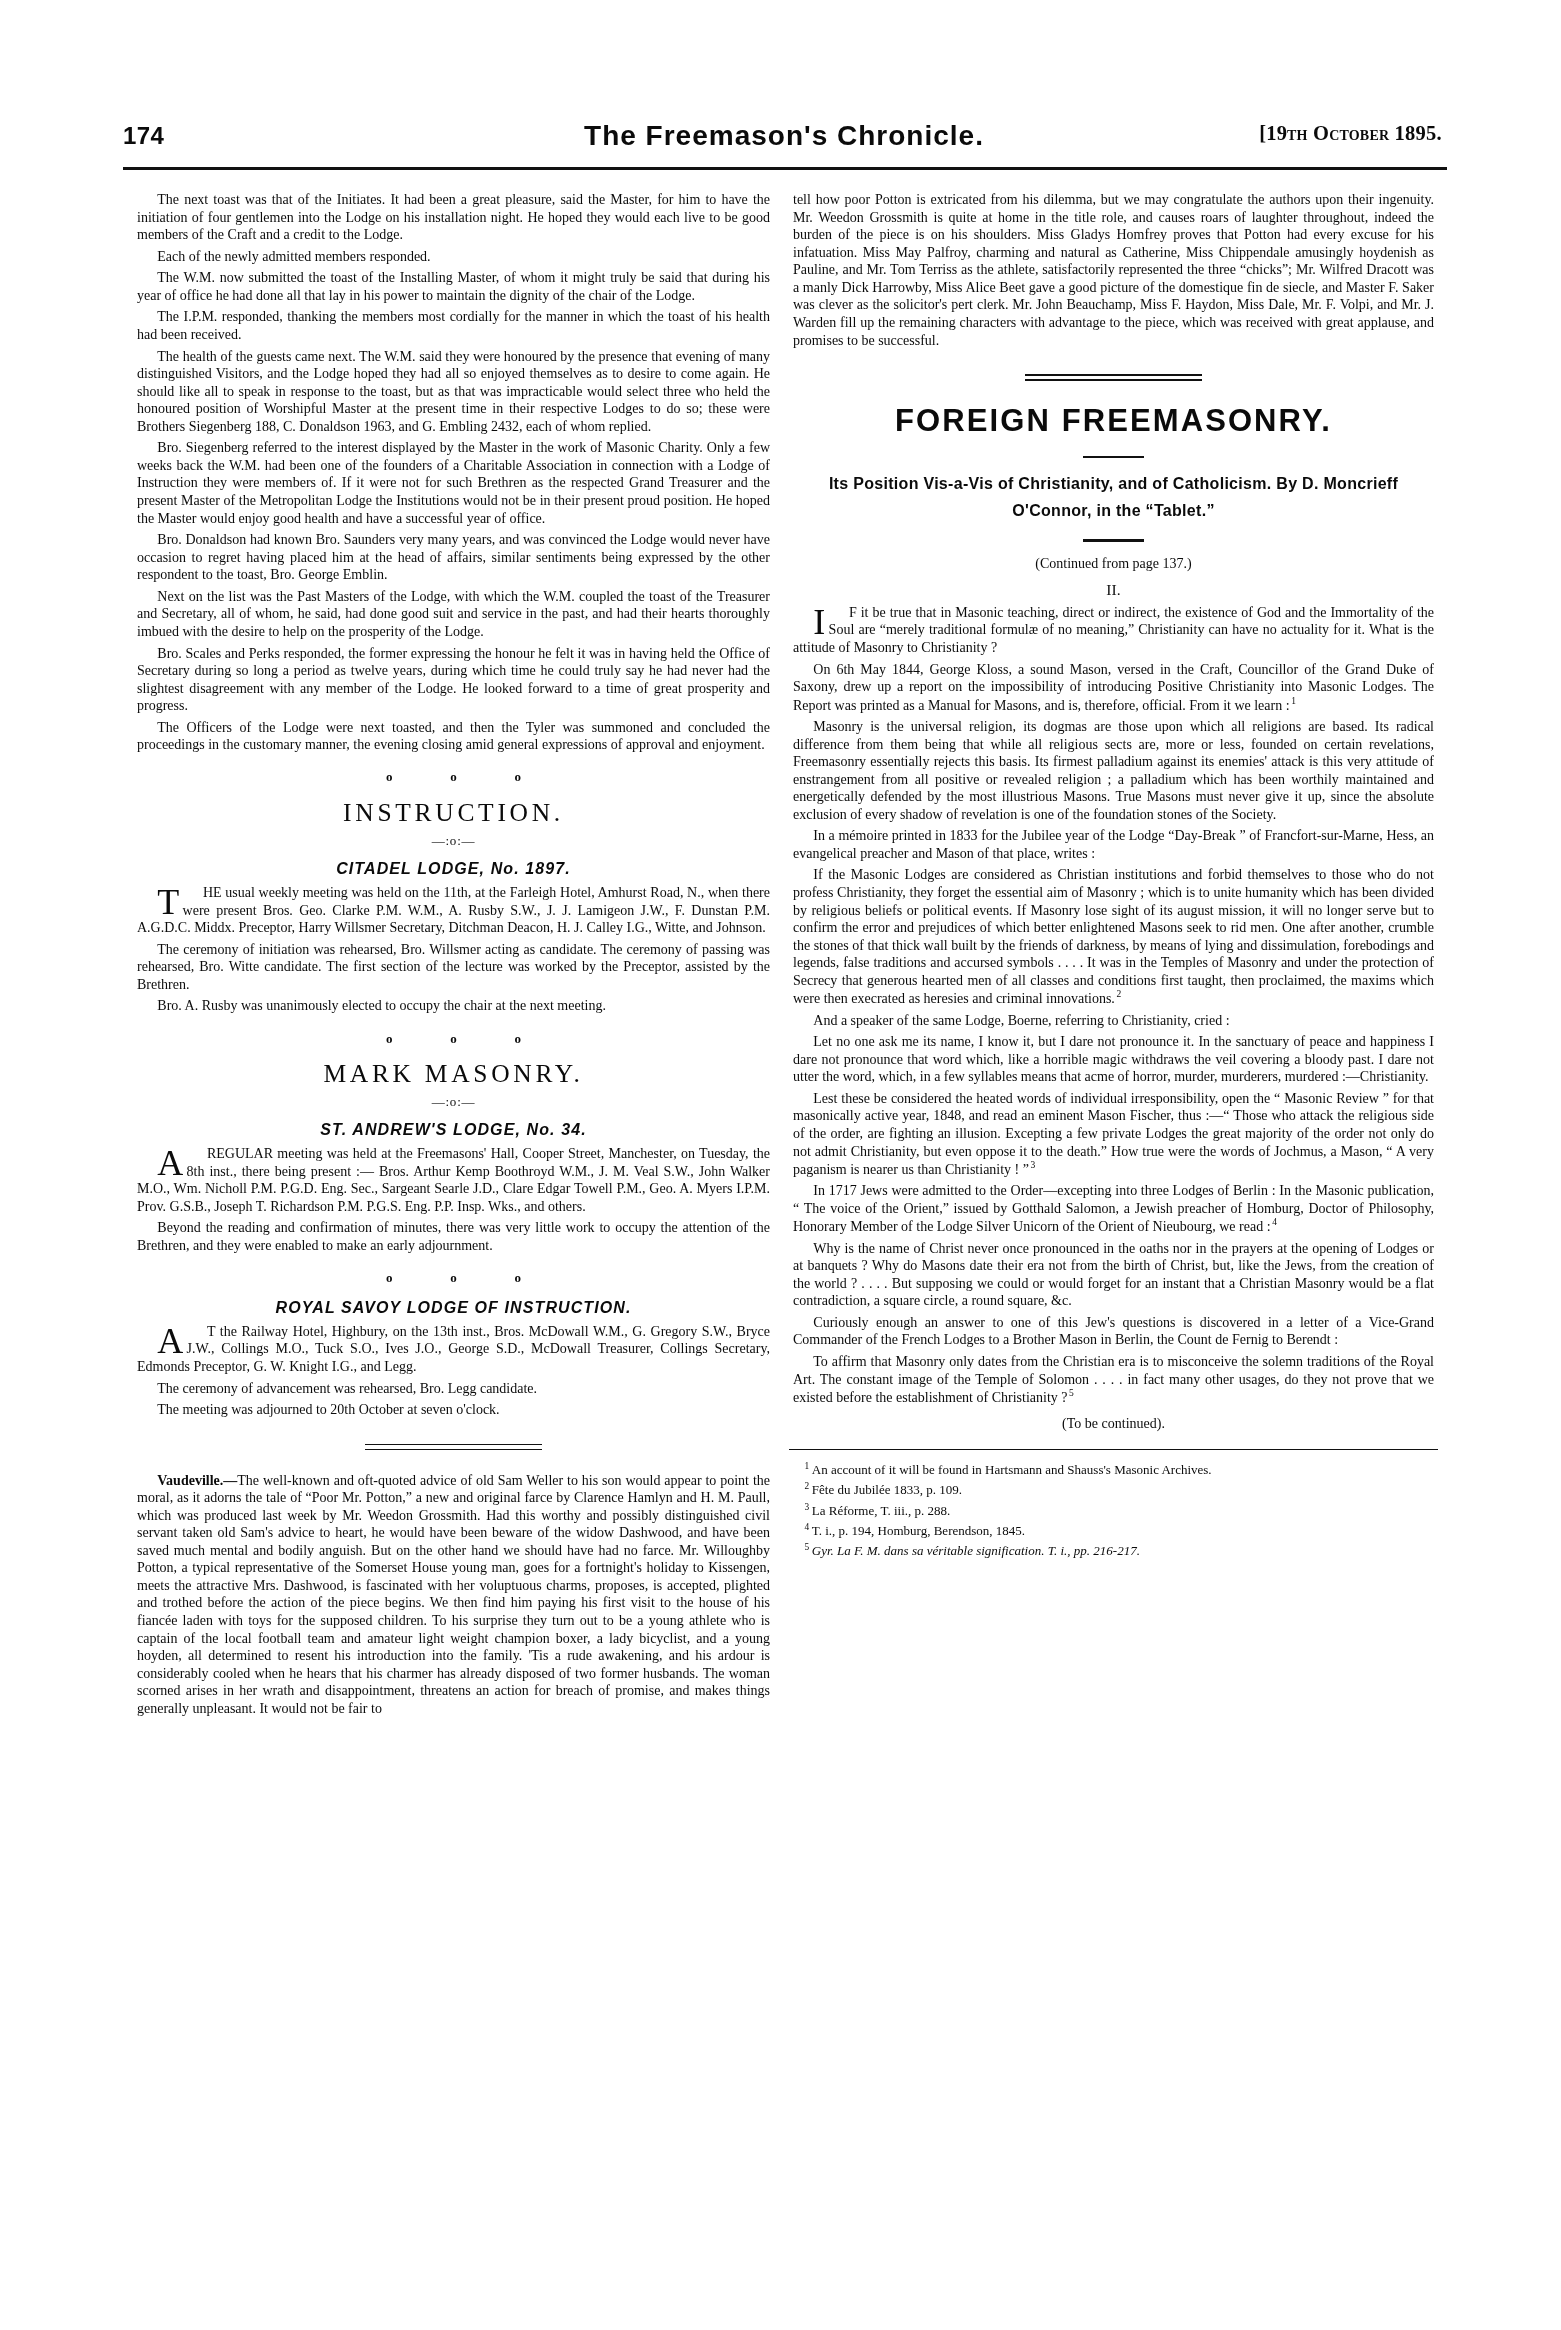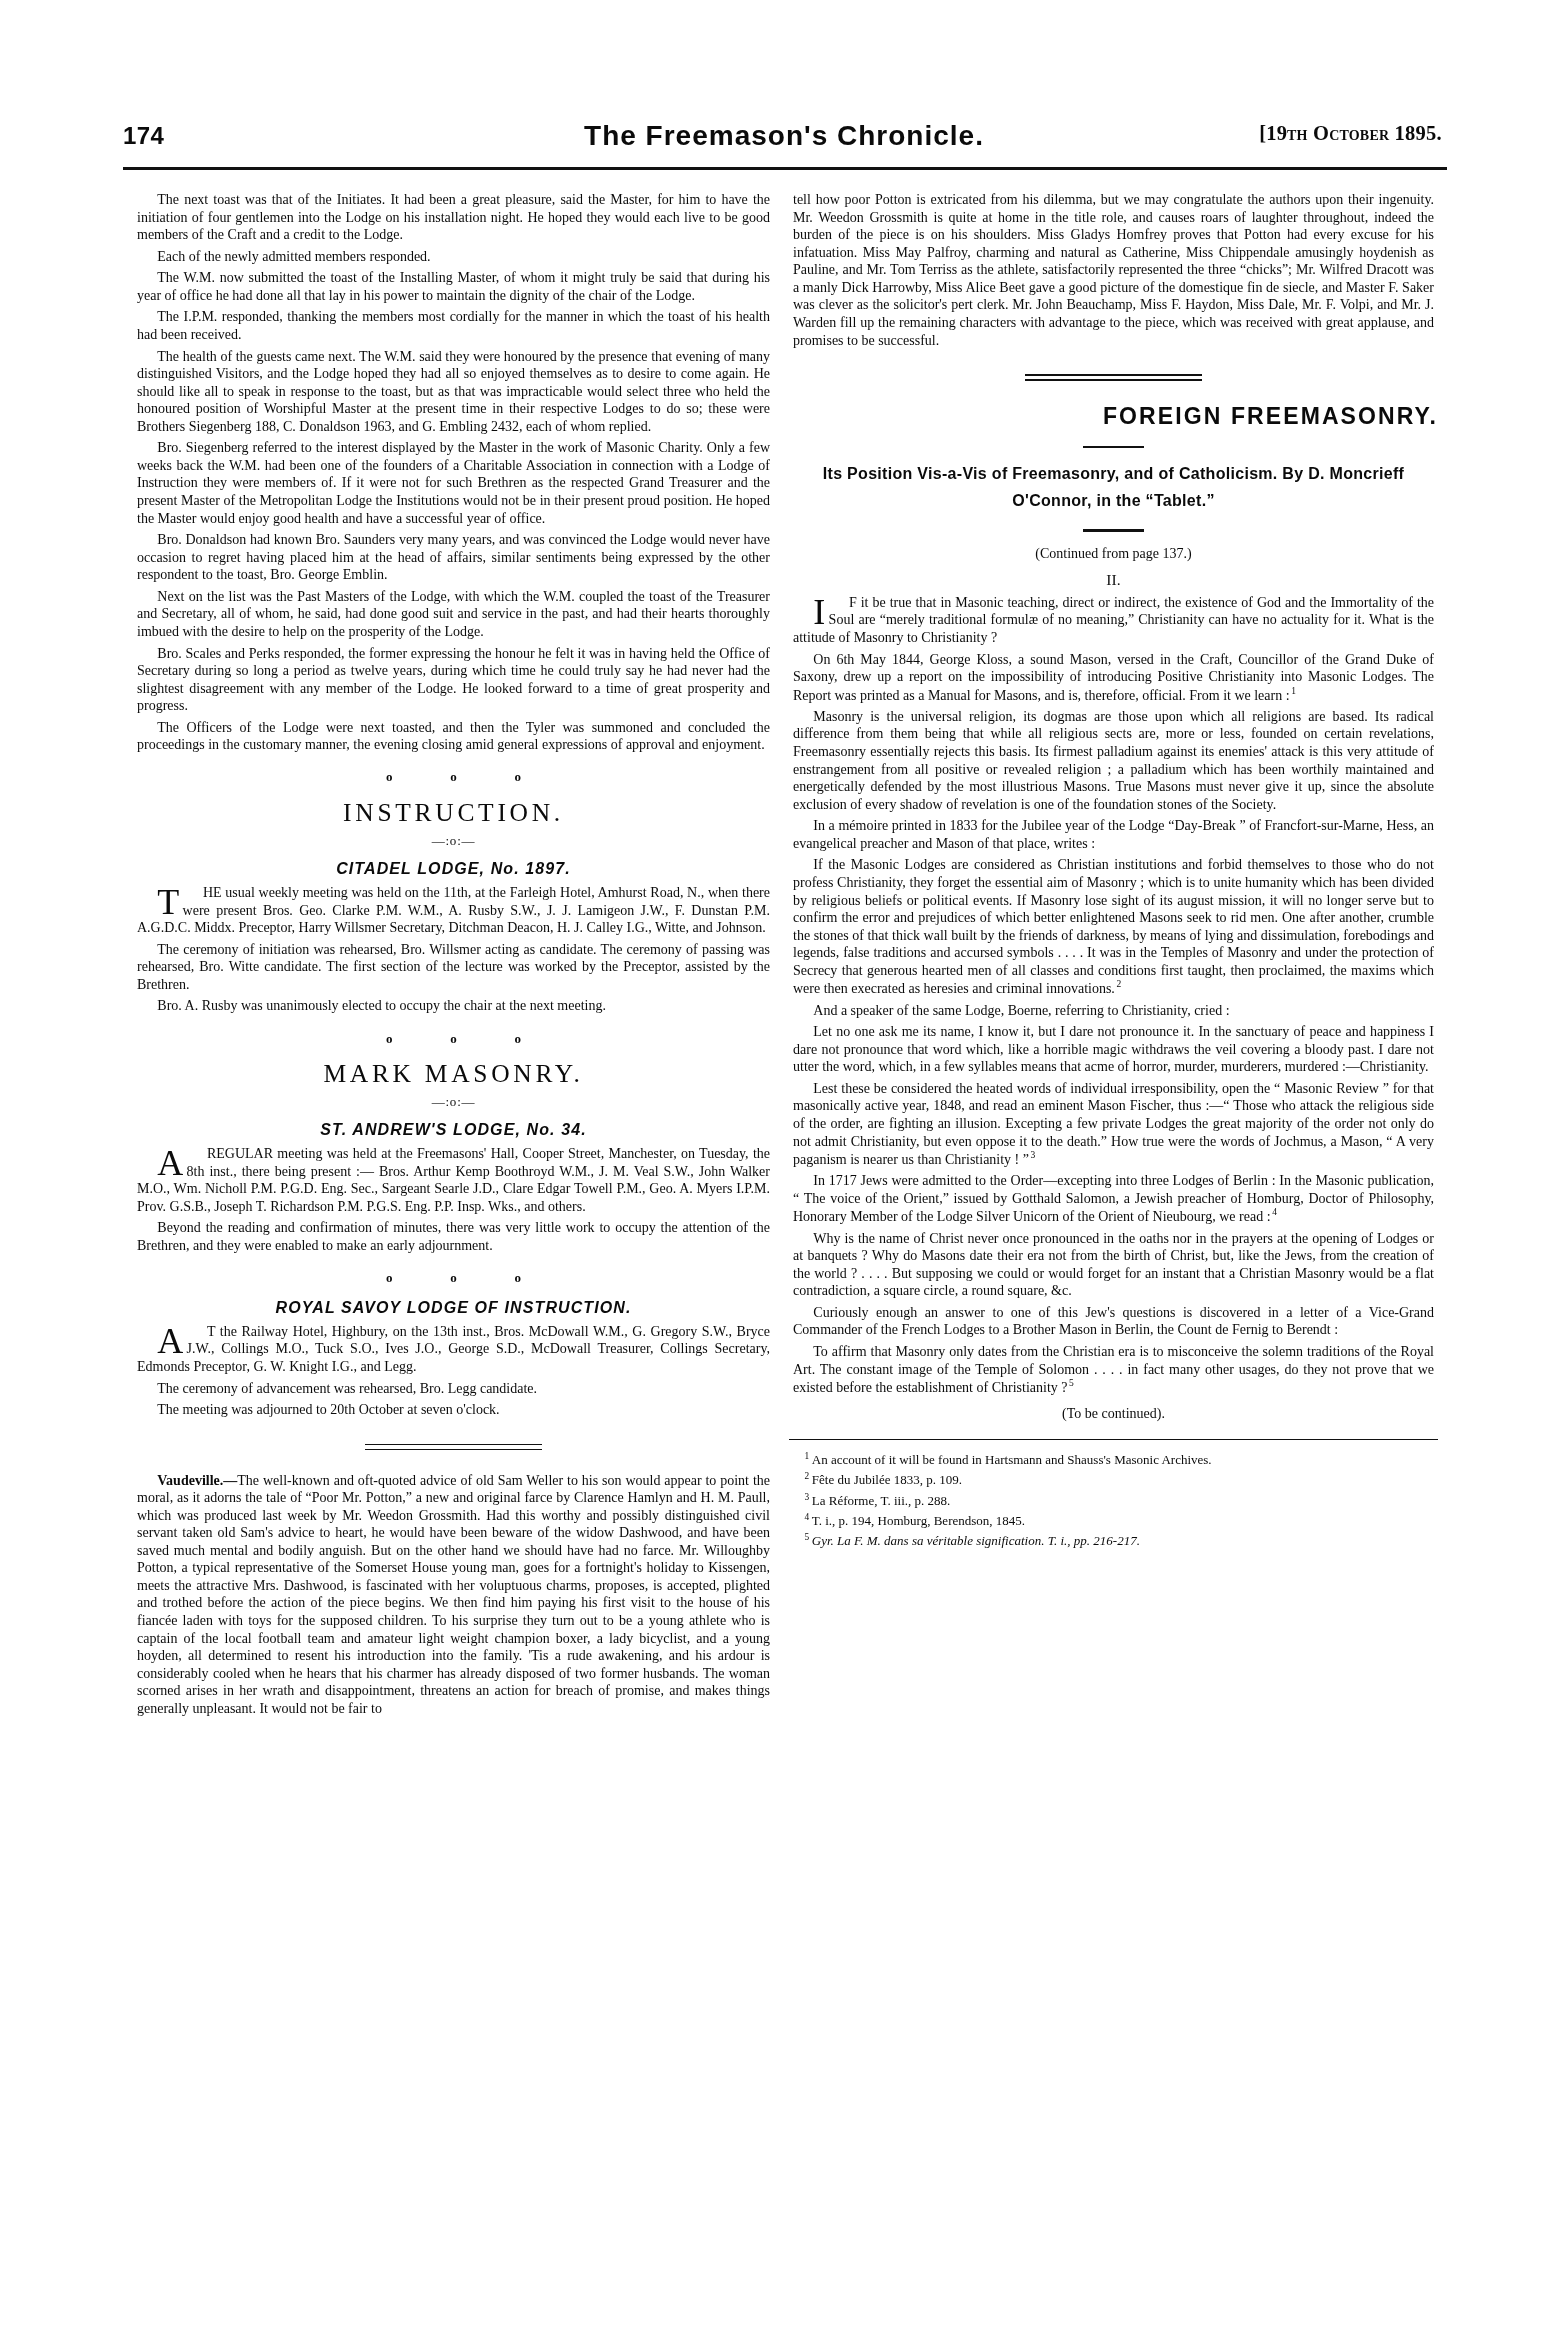--- a/index.html
+++ b/index.html
@@ -137,23 +137,23 @@
     font-size: 16px;
     font-weight: 700;
     letter-spacing: 1.1px;
     margin: 6.6px 0 5px 0;
     text-indent: 0;
     font-style: italic;
   }
 
   
   .art-title {
-    text-align: right;
-    font-family: "Liberation Sans", "DejaVu Sans", sans-serif;
-    font-size: 23px;
+    text-align: center;
+    font-family: "Liberation Sans", "DejaVu Sans", sans-serif;
+    font-size: 31px;
     font-weight: 700;
     letter-spacing: 2.1px;
     margin: 11.5px 0 0 0;
     text-indent: 0;
   }
   .art-subtitle {
     text-align: center;
     font-family: "Liberation Sans", "DejaVu Sans", sans-serif;
     font-size: 16px;
     font-weight: 700;
@@ -283,21 +283,21 @@
 
     <p class="noind">tell how poor Potton is extricated from his dilemma, but we may congratulate the authors upon their ingenuity. Mr. Weedon Grossmith is quite at home in the title role, and causes roars of laughter throughout, indeed the burden of the piece is on his shoulders. Miss Gladys Homfrey proves that Potton had every excuse for his infatuation. Miss May Palfroy, charming and natural as Catherine, Miss Chippendale amusingly hoydenish as Pauline, and Mr. Tom Terriss as the athlete, satisfactorily represented the three “chicks”; Mr. Wilfred Dracott was a manly Dick Harrowby, Miss Alice Beet gave a good picture of the domestique fin de siecle, and Master F. Saker was clever as the solicitor's pert clerk. Mr. John Beauchamp, Miss F. Haydon, Miss Dale, Mr. F. Volpi, and Mr. J. Warden fill up the remaining characters with advantage to the piece, which was received with great applause, and promises to be successful.</p>
 
     <div class="dbl-rule">
         <span></span>
         <span></span>
       </div>
 
     <div class="art-title">FOREIGN FREEMASONRY.</div>
     <div class="mini-rule"></div>
-    <div class="art-subtitle">Its Position Vis-a-Vis of Freemasonry, and of Catholicism. By D. Moncrieff O'Connor, in the “Tablet.”</div>
+    <div class="art-subtitle">Its Position Vis-a-Vis of Christianity, and of Catholicism. By D. Moncrieff O'Connor, in the “Tablet.”</div>
     <div class="mini-rule"></div>
 
     <div class="centered">(Continued from page 137.)</div>
     <div class="roman-num">II.</div>
 
     <p class="dropcap"><span class="dc">I</span><span>F</span><span> it be true that in Masonic teaching, direct or indirect, the existence of God and the Immortality of the Soul are “merely traditional formulæ of no meaning,” Christianity can have no actuality for it. What is the attitude of Masonry to Christianity ?</span></p>
 
     <p><span>On 6th May 1844, George Kloss, a sound Mason, versed in the Craft, Councillor of the Grand Duke of Saxony, drew up a report on the impossibility of introducing Positive Christianity into Masonic Lodges. The Report was printed as a Manual for Masons, and is, therefore, official. From it we learn :</span><sup class="fnref">1</sup></p>
 
     <p>Masonry is the universal religion, its dogmas are those upon which all religions are based. Its radical difference from them being that while all religious sects are, more or less, founded on certain revelations, Freemasonry essentially rejects this basis. Its firmest palladium against its enemies' attack is this very attitude of enstrangement from all positive or revealed religion ; a palladium which has been worthily maintained and energetically defended by the most illustrious Masons. True Masons must never give it up, since the absolute exclusion of every shadow of revelation is one of the foundation stones of the Society.</p>

